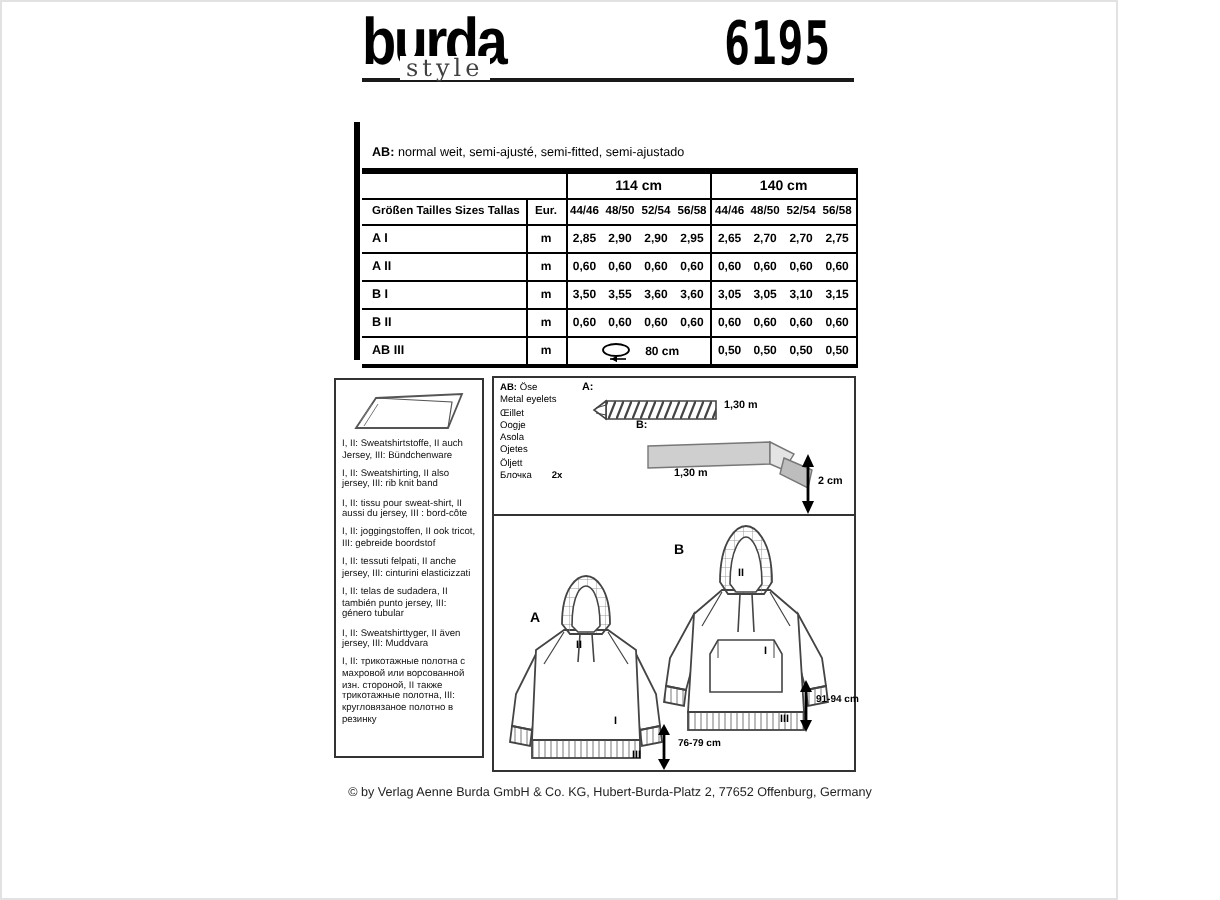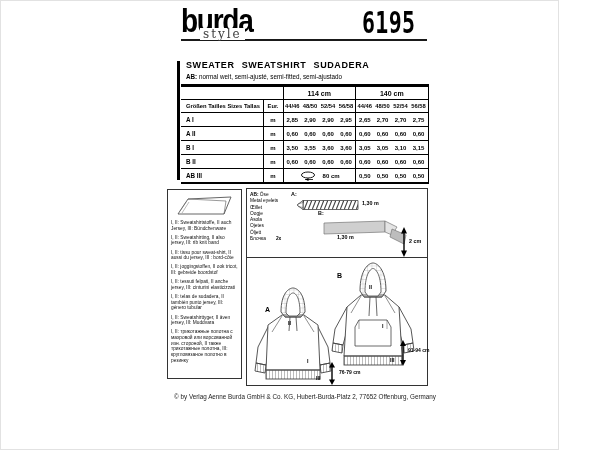--- a/index.html
+++ b/index.html
@@ -49,21 +49,20 @@
 <body>
 
 <div id="sheet">
 
   <div class="abs" id="brand">burda</div>
   <div class="abs" id="brand-sub">style</div>
   <div class="abs" id="header-rule"></div>
   <div class="abs" id="pattern-number">6195</div>
 
   <div class="abs" id="section-bar"></div>
-  <div class="abs" id="garment-title">SWEATER SWEATSHIRT SUDADERA</div>
   <div class="abs" id="fit-note">
     <b>AB:</b>
     <span>normal weit, semi-ajusté, semi-fitted, semi-ajustado</span>
   </div>
 
   <table id="yardage">
     <colgroup>
       <col style="width:82px">
         <col style="width:20px">
       <col style="width:18px">

